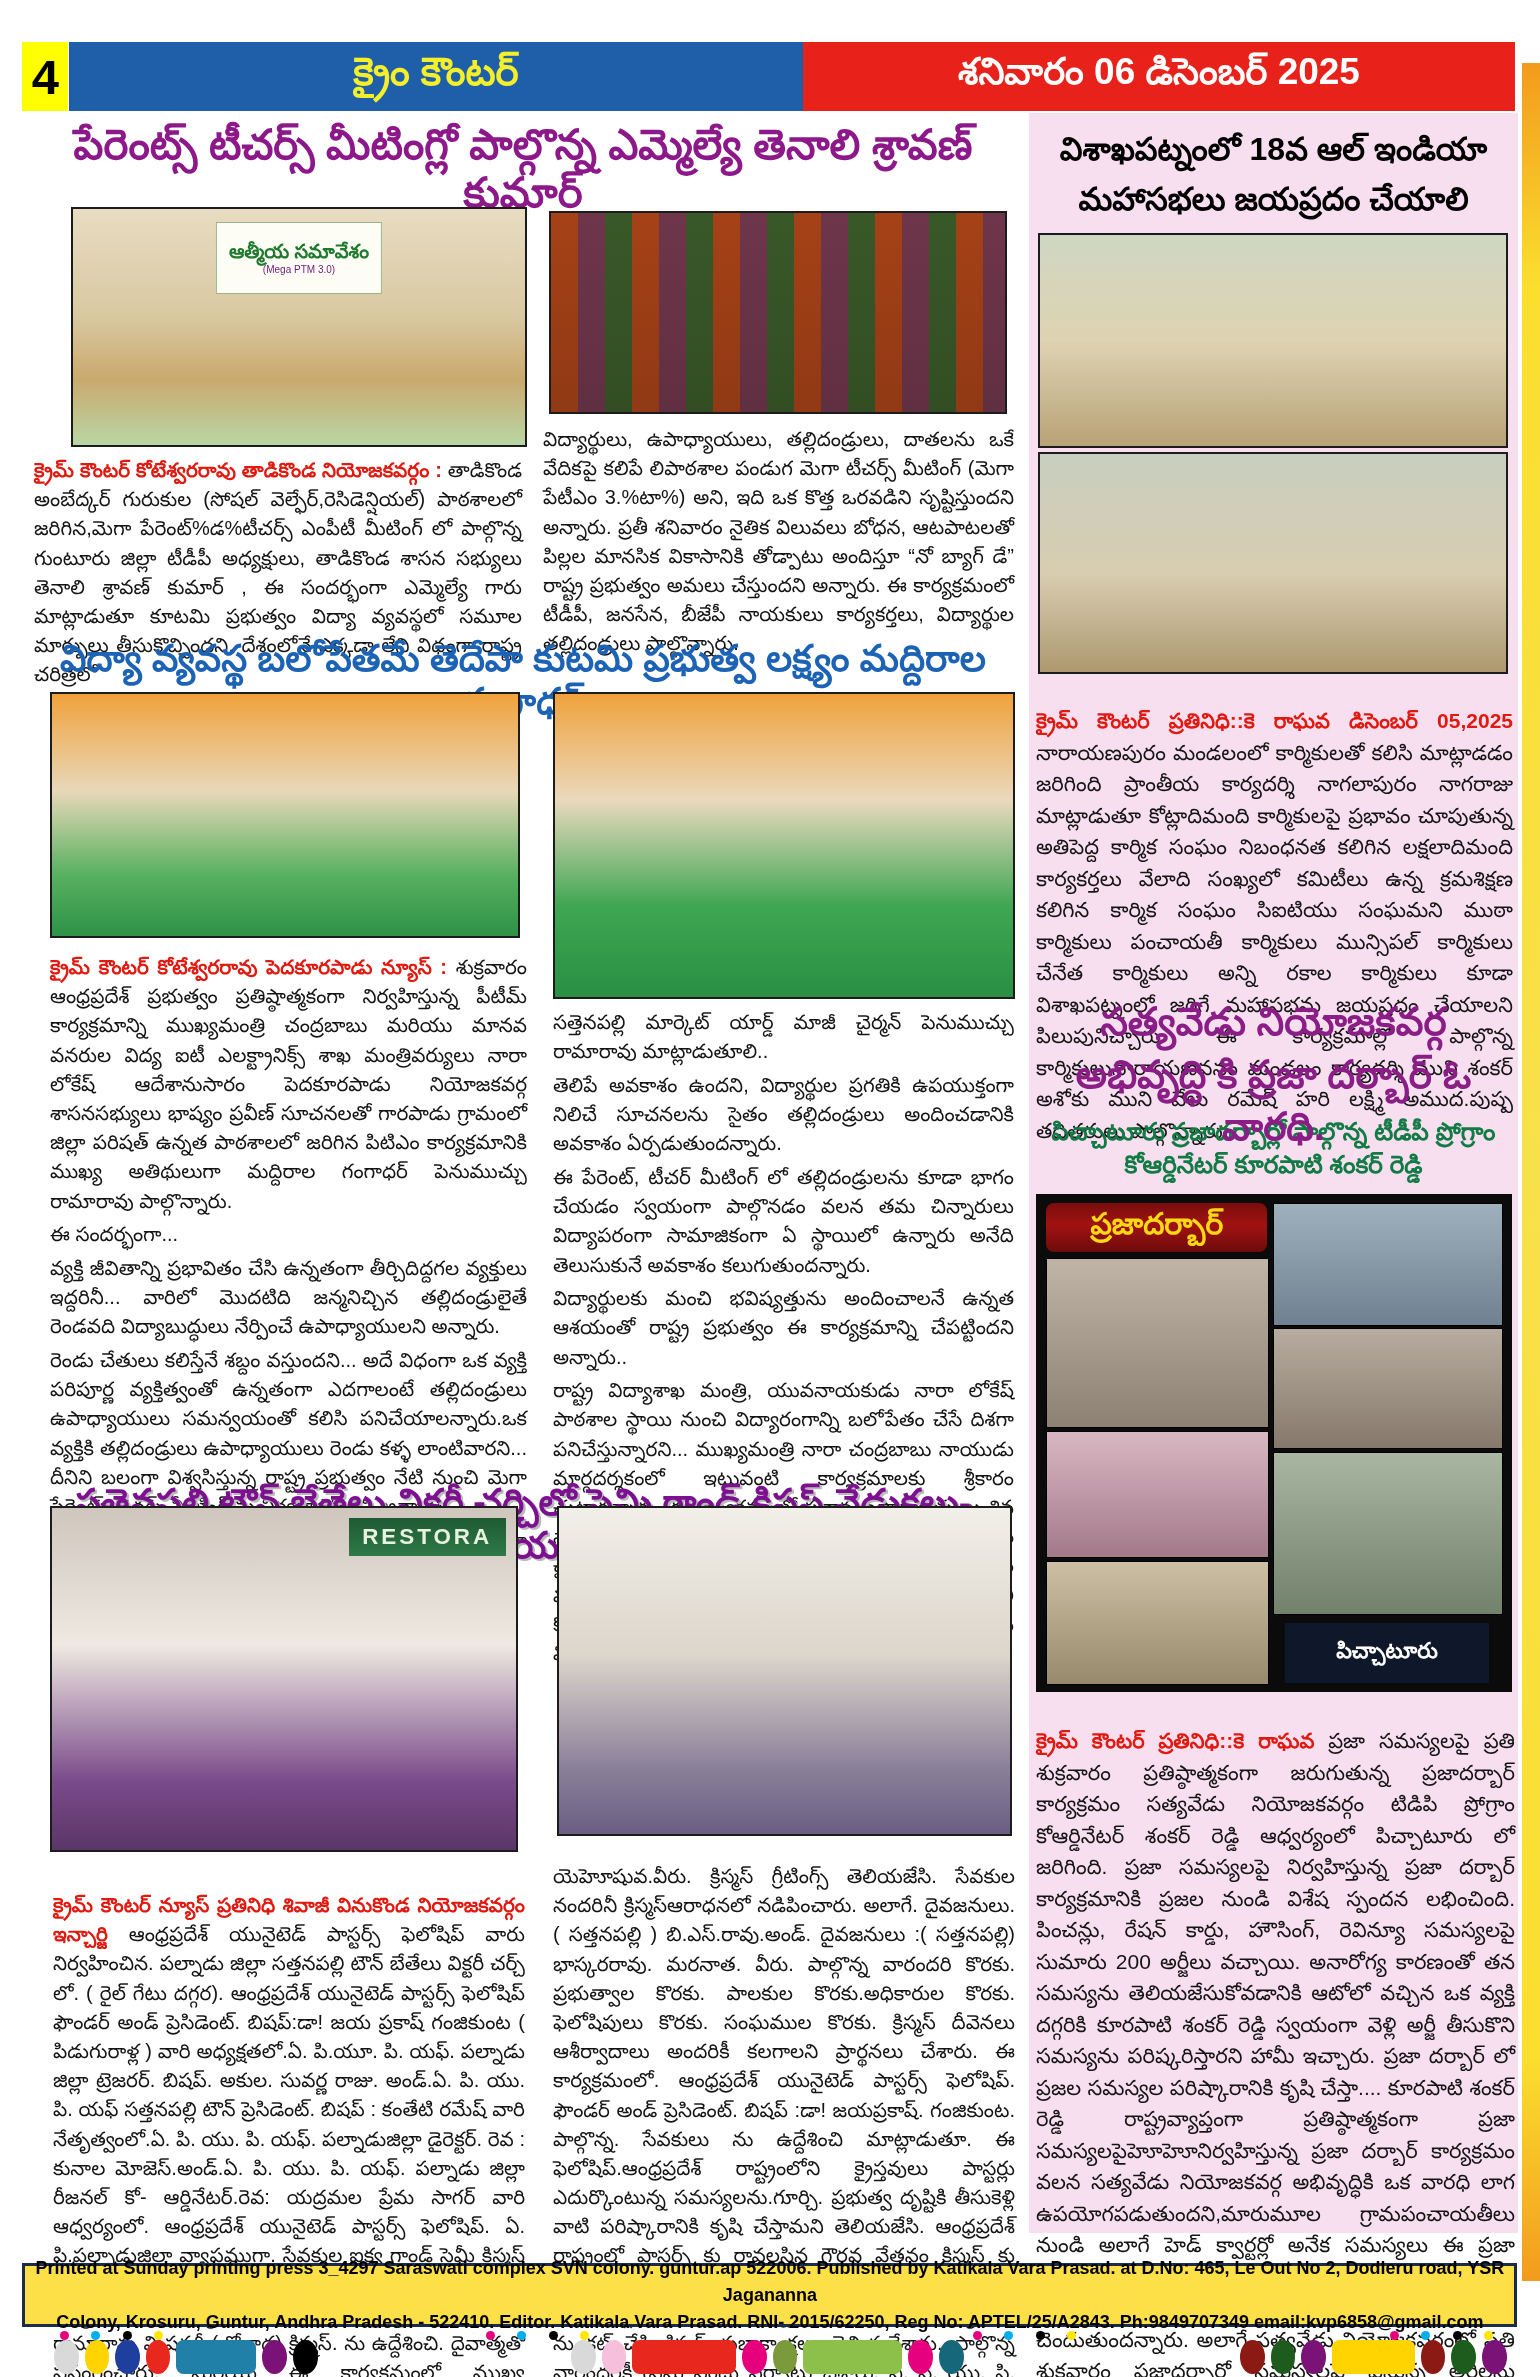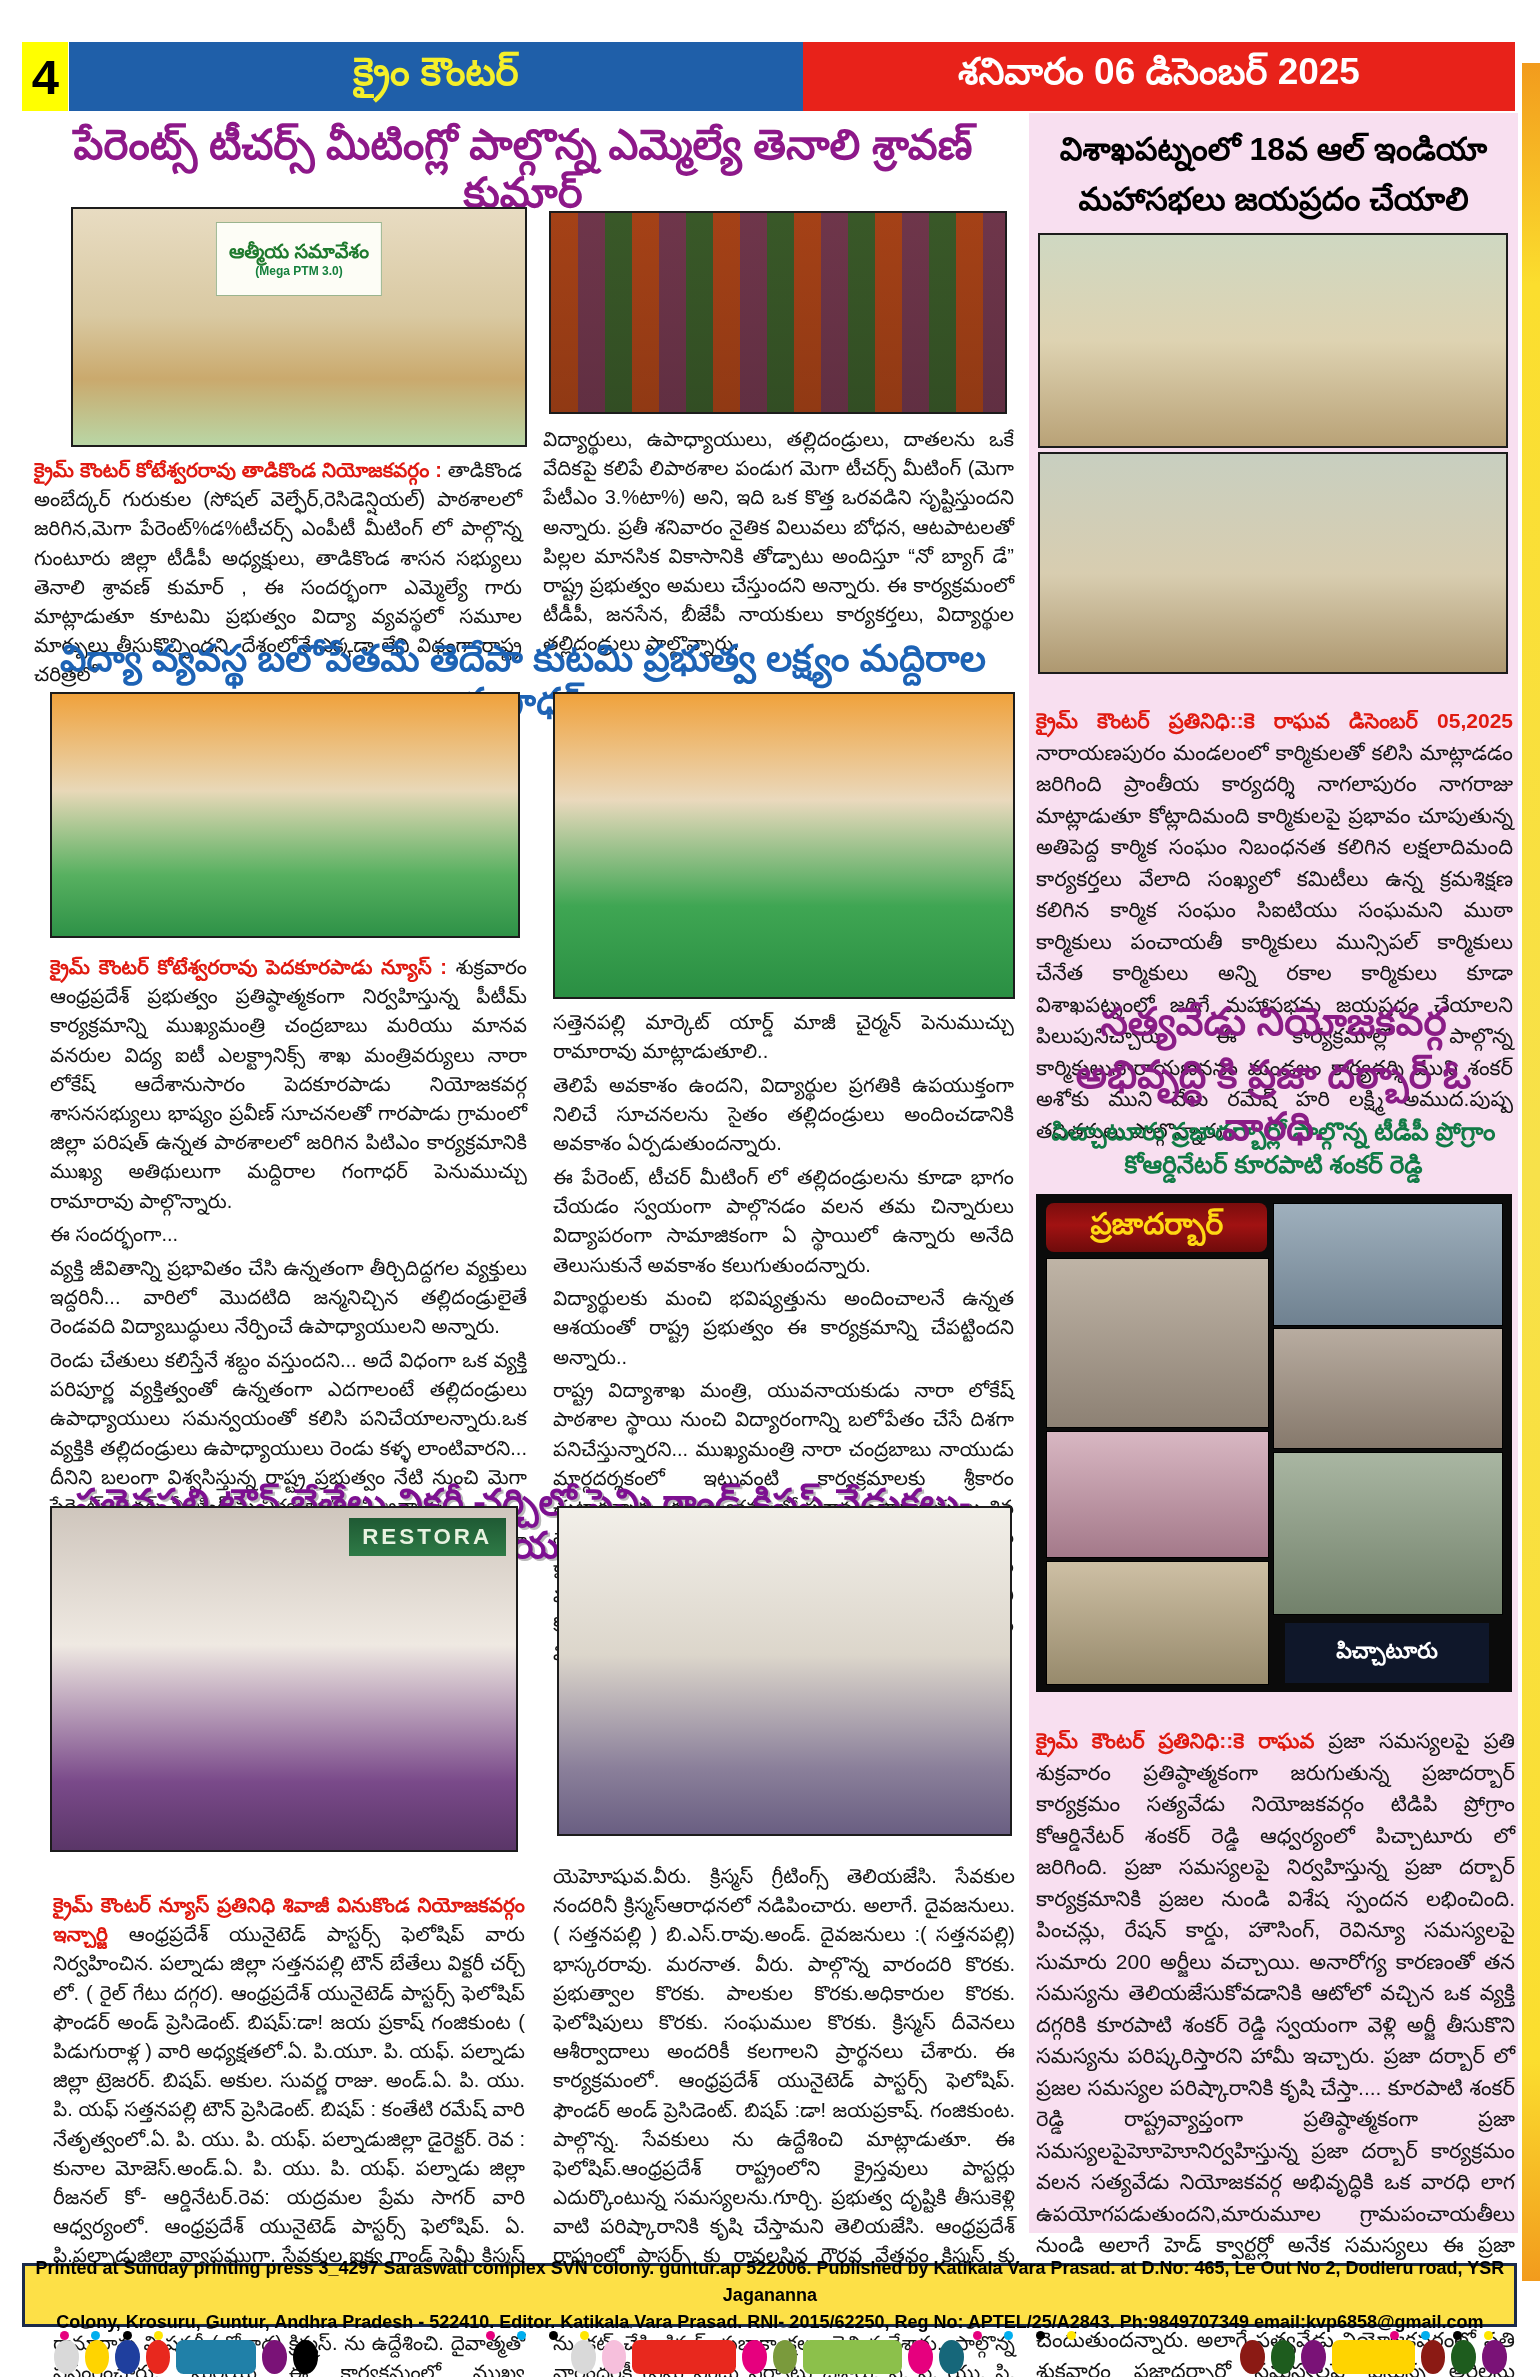--- a/index.html
+++ b/index.html
@@ -39,21 +39,21 @@
      linear-gradient(180deg,#e7b98a 0%,#caa27a 100%);background-blend-mode:multiply;}
   .ph-stage2{background:linear-gradient(180deg,#f0a23c 0%,#e8d8b8 40%,#57b060 75%,#2e9247 100%);}
   .ph-speaker{background:linear-gradient(180deg,#f0a23c 0%,#ead9bd 35%,#3fa653 70%,#2a8f43 100%);}
   .ph-cake{background:linear-gradient(180deg,#cfc6bd 0%,#efe9e2 40%,#7a4a8a 80%,#5a3668 100%);}
   .ph-church{background:linear-gradient(180deg,#f2efe9 0%,#dcd6cb 45%,#8a7f9a 80%,#6a5f82 100%);}
   .ph-workers1{background:linear-gradient(180deg,#cfd8c2 0%,#ded3b2 50%,#b9a277 100%);}
   .ph-workers2{background:linear-gradient(180deg,#c8cfc0 0%,#d8cdb0 55%,#ae9870 100%);}
   .photo-banner{position:absolute;left:50%;transform:translateX(-50%);top:13.4px;background:#fdfdf6;
      border:0.7px solid #9ab48e;color:#1f7a2e;font-weight:bold;text-align:center;padding:17px 12px;
      font-size:19.4px;line-height:1.2;}
-  .photo-banner small{display:block;color:#15803d;font-size:12px;font-weight:bold;}
+  .photo-banner small{display:block;color:#701a75;font-size:10px;font-weight:normal;}
   .restora{position:absolute;right:10.4px;top:10.4px;background:linear-gradient(180deg,#1f5a34,#2e7a46);
      color:#e8f2e0;font-weight:bold;font-size:22.4px;letter-spacing:3px;padding:6px 13.4px;}
 
   
   .rc-bg{left:1029px;top:113px;width:489px;height:2120px;background:#F8DFF0;}
   .rc-hl1{left:1038px;top:125px;width:471px;color:#000;font-size:32px;font-weight:bold;
           text-align:center;line-height:1.55;}
   .rc-hl2{left:1038px;top:996px;width:471px;color:#8A1D86;font-size:39px;font-weight:bold;
           text-align:center;line-height:1.35;}
   .rc-sub{left:1038px;top:1115px;width:471px;color:#117A45;font-size:24.6px;font-weight:bold;

